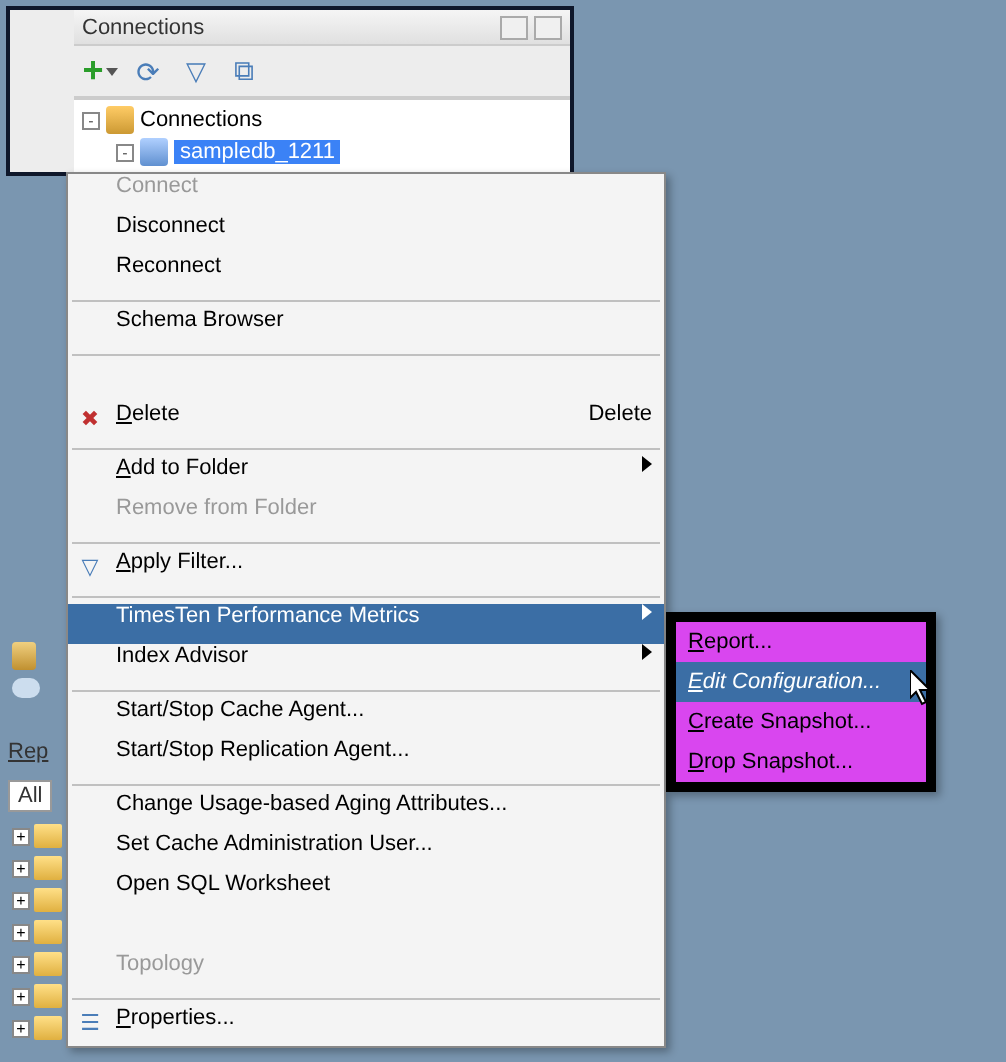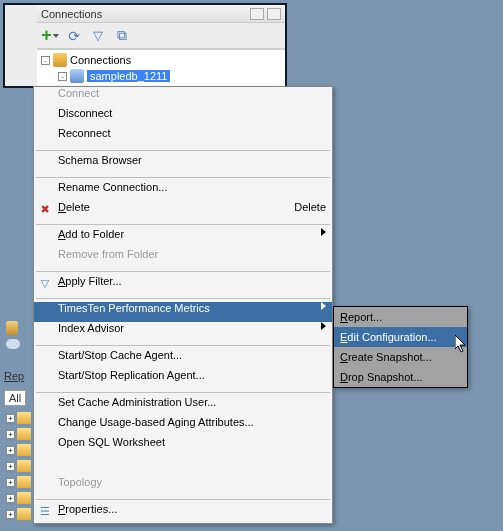--- a/index.html
+++ b/index.html
@@ -26,23 +26,23 @@
 .ctx-menu { position: absolute; left: 33px; top: 86px; width: 300px; background: #f4f4f4; border: 1px solid #888; box-shadow: 2px 2px 4px rgba(0,0,0,0.3); }
 .ctx-item { display: flex; align-items: flex-start; height: 20px; padding: 0 6px 0 2px; color: #000; position: relative; }
 .ctx-item.disabled { color: #999; }
 .ctx-item.highlight { background: #3b6ea5; color: #fff; }
 .ctx-ico { width: 18px; height: 16px; margin-right: 4px; display: flex; align-items: center; justify-content: center; flex-shrink: 0; }
 .ctx-label { flex: 1; }
 .ctx-right { margin-left: auto; font-size: 11px; }
 .ctx-arrow { position: absolute; right: 6px; width: 0; height: 0; border-top: 4px solid transparent; border-bottom: 4px solid transparent; border-left: 5px solid #000; }
 .ctx-item.highlight .ctx-arrow { border-left-color: #fff; }
 .ctx-sep { height: 1px; background: #c0c0c0; margin: 3px 2px; }
-.sub-menu { position: absolute; left: 333px; top: 306px; width: 135px; background: #a3a3a3; border: 1px solid #000000; box-shadow: 2px 2px 4px rgba(0,0,0,0.3); }
+.sub-menu { position: absolute; left: 333px; top: 306px; width: 135px; background: #d946ef; border: 5px solid #000000; box-shadow: 2px 2px 4px rgba(0,0,0,0.3); }
 .sub-item { display: flex; align-items: center; height: 20px; padding: 0 6px; color: #000; }
-.sub-item.highlight { background: #3b6ea5; color: #fff; }
+.sub-item.highlight { background: #3b6ea5; color: #fff; font-style: italic; }
 .cursor { position: absolute; left: 455px; top: 335px; pointer-events: none; }
 .side-icons { position: absolute; left: 6px; top: 410px; }
 .side-row { height: 16px; display: flex; align-items: center; gap: 2px; }
 .side-exp { width: 9px; height: 9px; border: 1px solid #888; background: #fff; font-size: 8px; line-height: 7px; text-align: center; }
 .side-ico { width: 14px; height: 12px; background: linear-gradient(#ffe088,#e0b040); border-radius: 1px; }
 .rep-title { position: absolute; left: 4px; top: 370px; font-size: 11px; color: #333; text-decoration: underline; }
 .rep-tab { position: absolute; left: 4px; top: 390px; font-size: 11px; color: #333; border: 1px solid #999; background: #fff; padding: 1px 4px; }
 .bg-icons { position: absolute; left: 6px; top: 320px; }
 .bg-row { height: 16px; display: flex; align-items: center; gap: 2px; }
 .cloud-ico { width: 14px; height: 10px; background: #cde; border-radius: 5px; }
@@ -105,21 +105,20 @@
       <span class="ctx-label">Reconnect</span>
     </div>
     <div class="ctx-sep"></div>
     <div class="ctx-item">
       <span class="ctx-ico"></span>
       <span class="ctx-label">Schema Browser</span>
     </div>
     <div class="ctx-sep"></div>
     <div class="ctx-item">
       <span class="ctx-ico"></span>
-      <span class="ctx-label">Rename Connection...</span>
     </div>
     <div class="ctx-item">
       <span class="ctx-ico" style="color: rgb(192, 48, 48);">✖</span>
       <span class="ctx-label"><u>D</u>elete</span>
       <span class="ctx-right">Delete</span>
     </div>
     <div class="ctx-sep"></div>
     <div class="ctx-item">
       <span class="ctx-ico"></span>
       <span class="ctx-label"><u>A</u>dd to Folder</span>
@@ -150,25 +149,25 @@
       <span class="ctx-ico"></span>
       <span class="ctx-label">Start/Stop Cache Agent...</span>
     </div>
     <div class="ctx-item">
       <span class="ctx-ico"></span>
       <span class="ctx-label">Start/Stop Replication Agent...</span>
     </div>
     <div class="ctx-sep"></div>
     <div class="ctx-item">
       <span class="ctx-ico"></span>
+      <span class="ctx-label">Change Usage-based Aging Attributes...</span>
+    </div>
+    <div class="ctx-item">
+      <span class="ctx-ico"></span>
       <span class="ctx-label">Set Cache Administration User...</span>
-    </div>
-    <div class="ctx-item">
-      <span class="ctx-ico"></span>
-      <span class="ctx-label">Change Usage-based Aging Attributes...</span>
     </div>
     <div class="ctx-item">
       <span class="ctx-ico"></span>
       <span class="ctx-label">Open SQL Worksheet</span>
     </div>
     <div class="ctx-item disabled">
       <span class="ctx-ico"></span>
     </div>
     <div class="ctx-item disabled">
       <span class="ctx-ico"></span>

